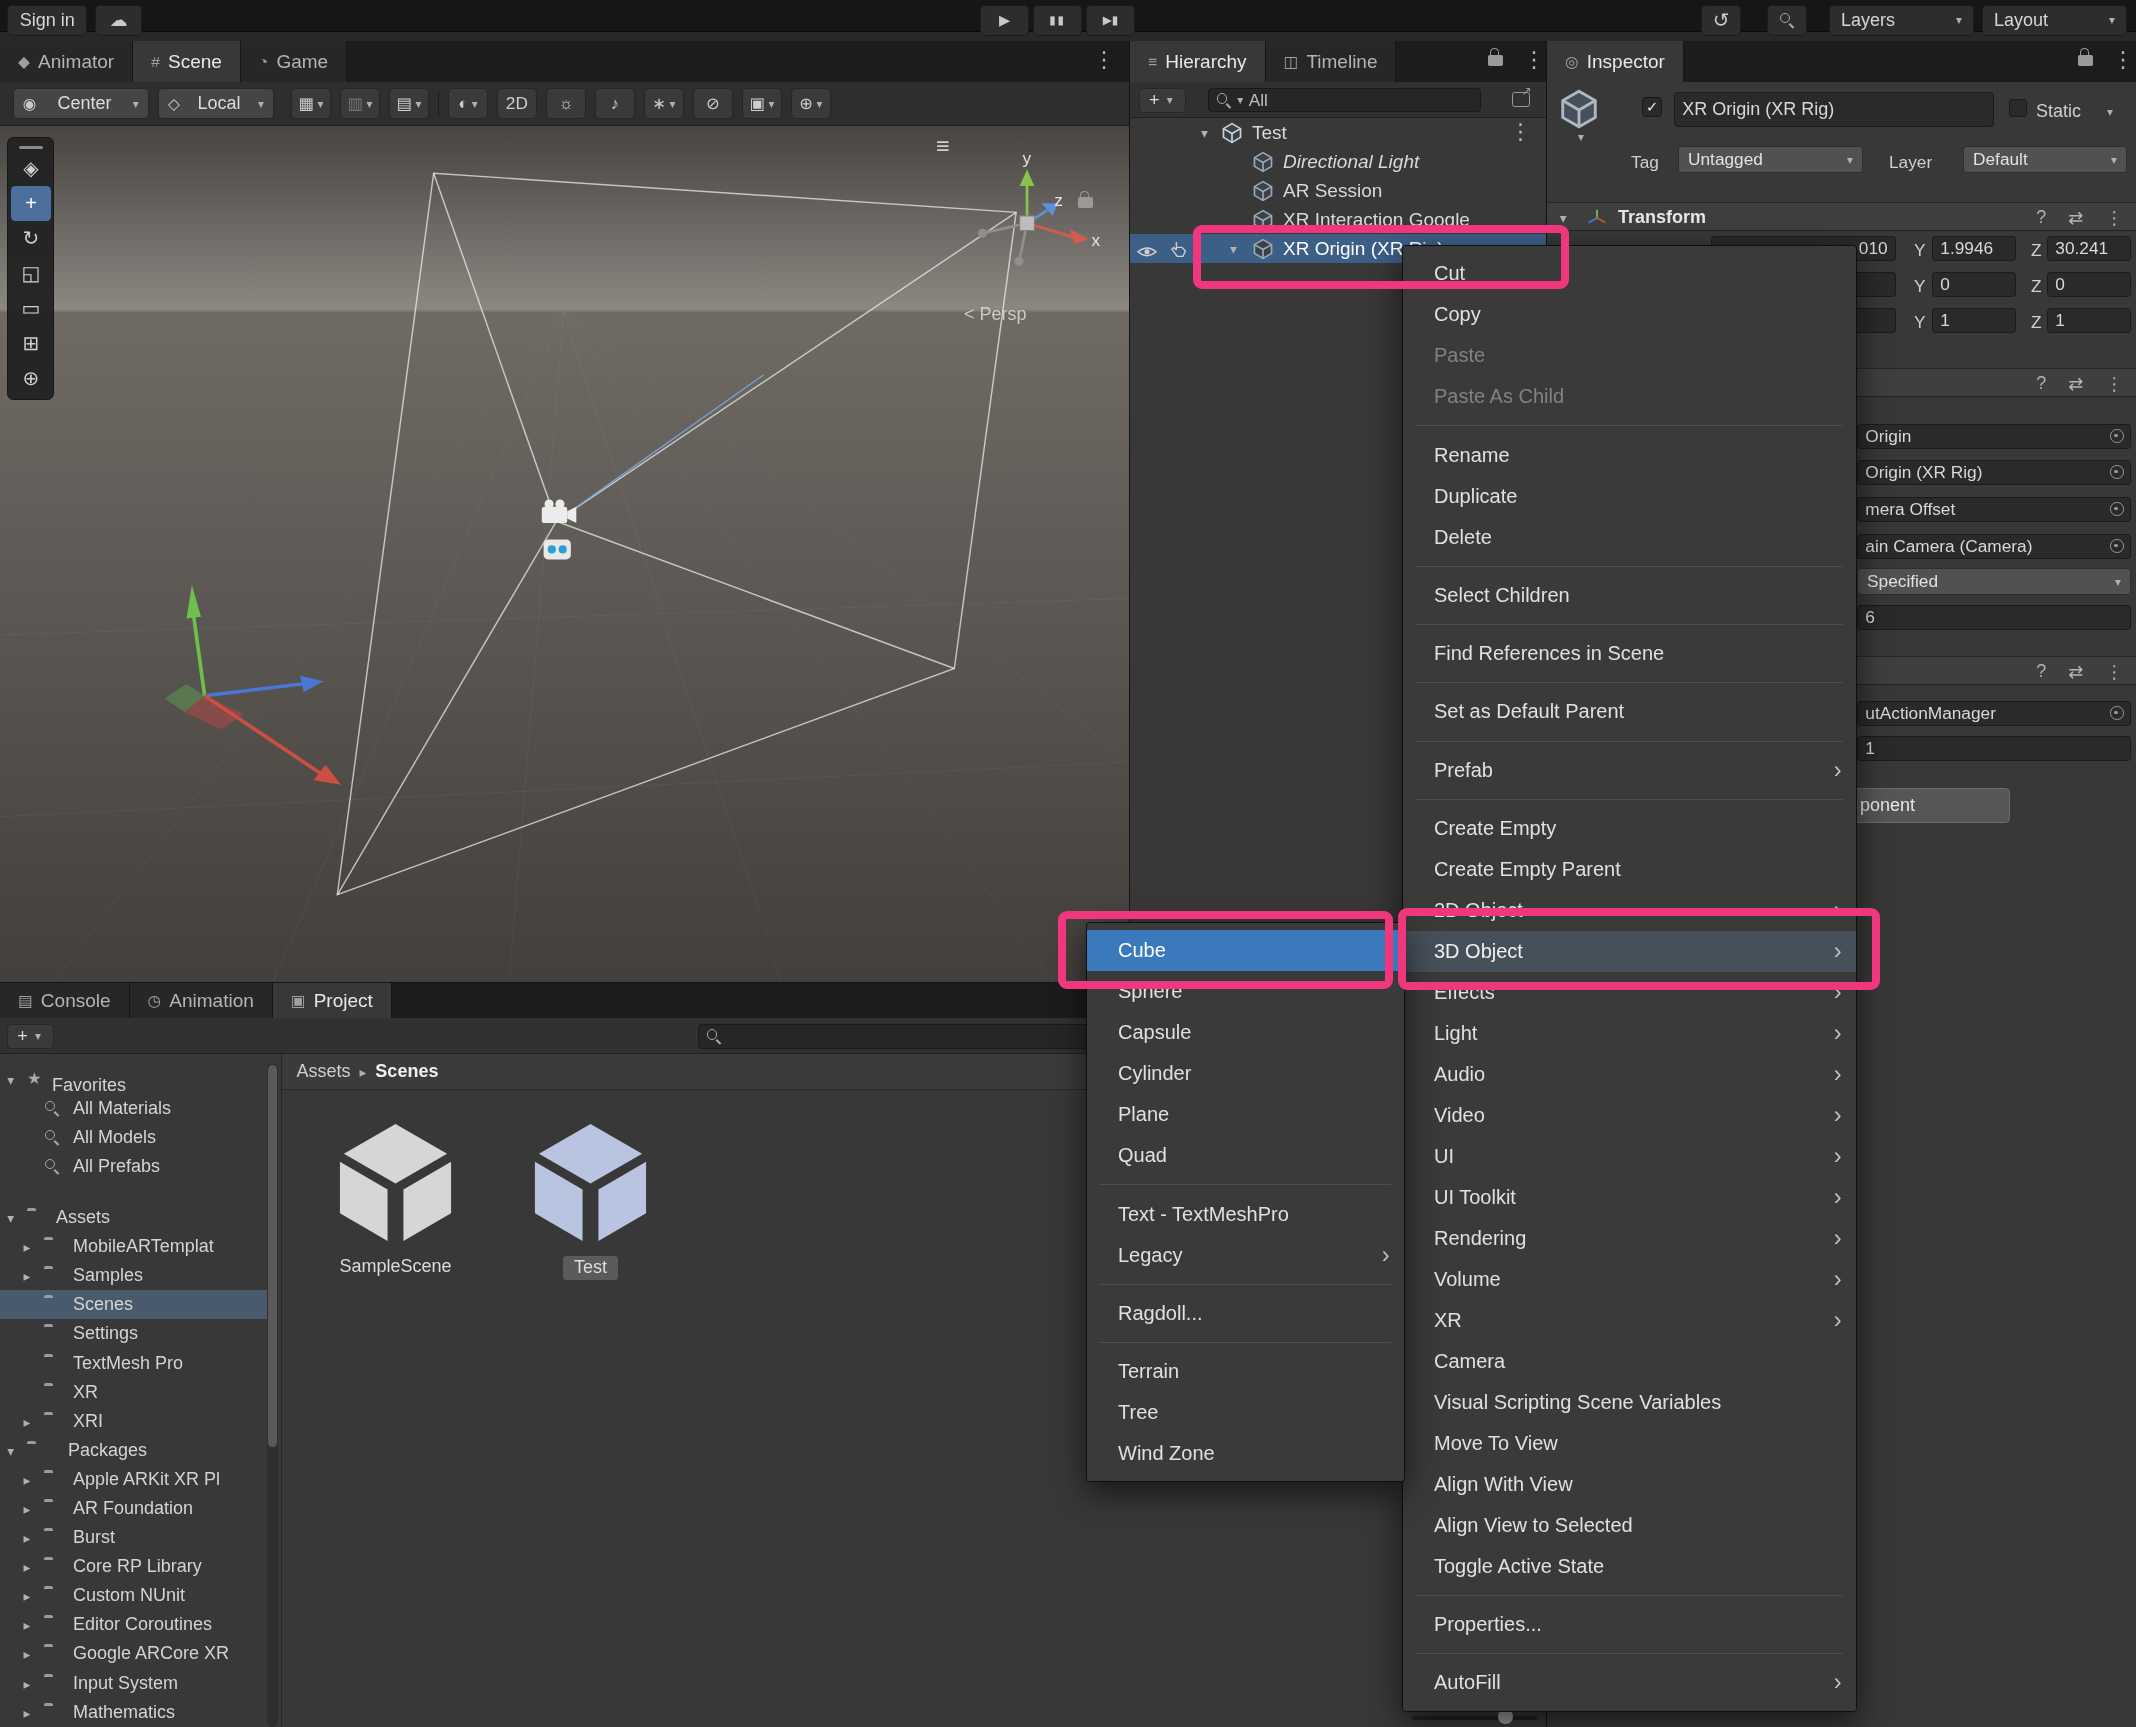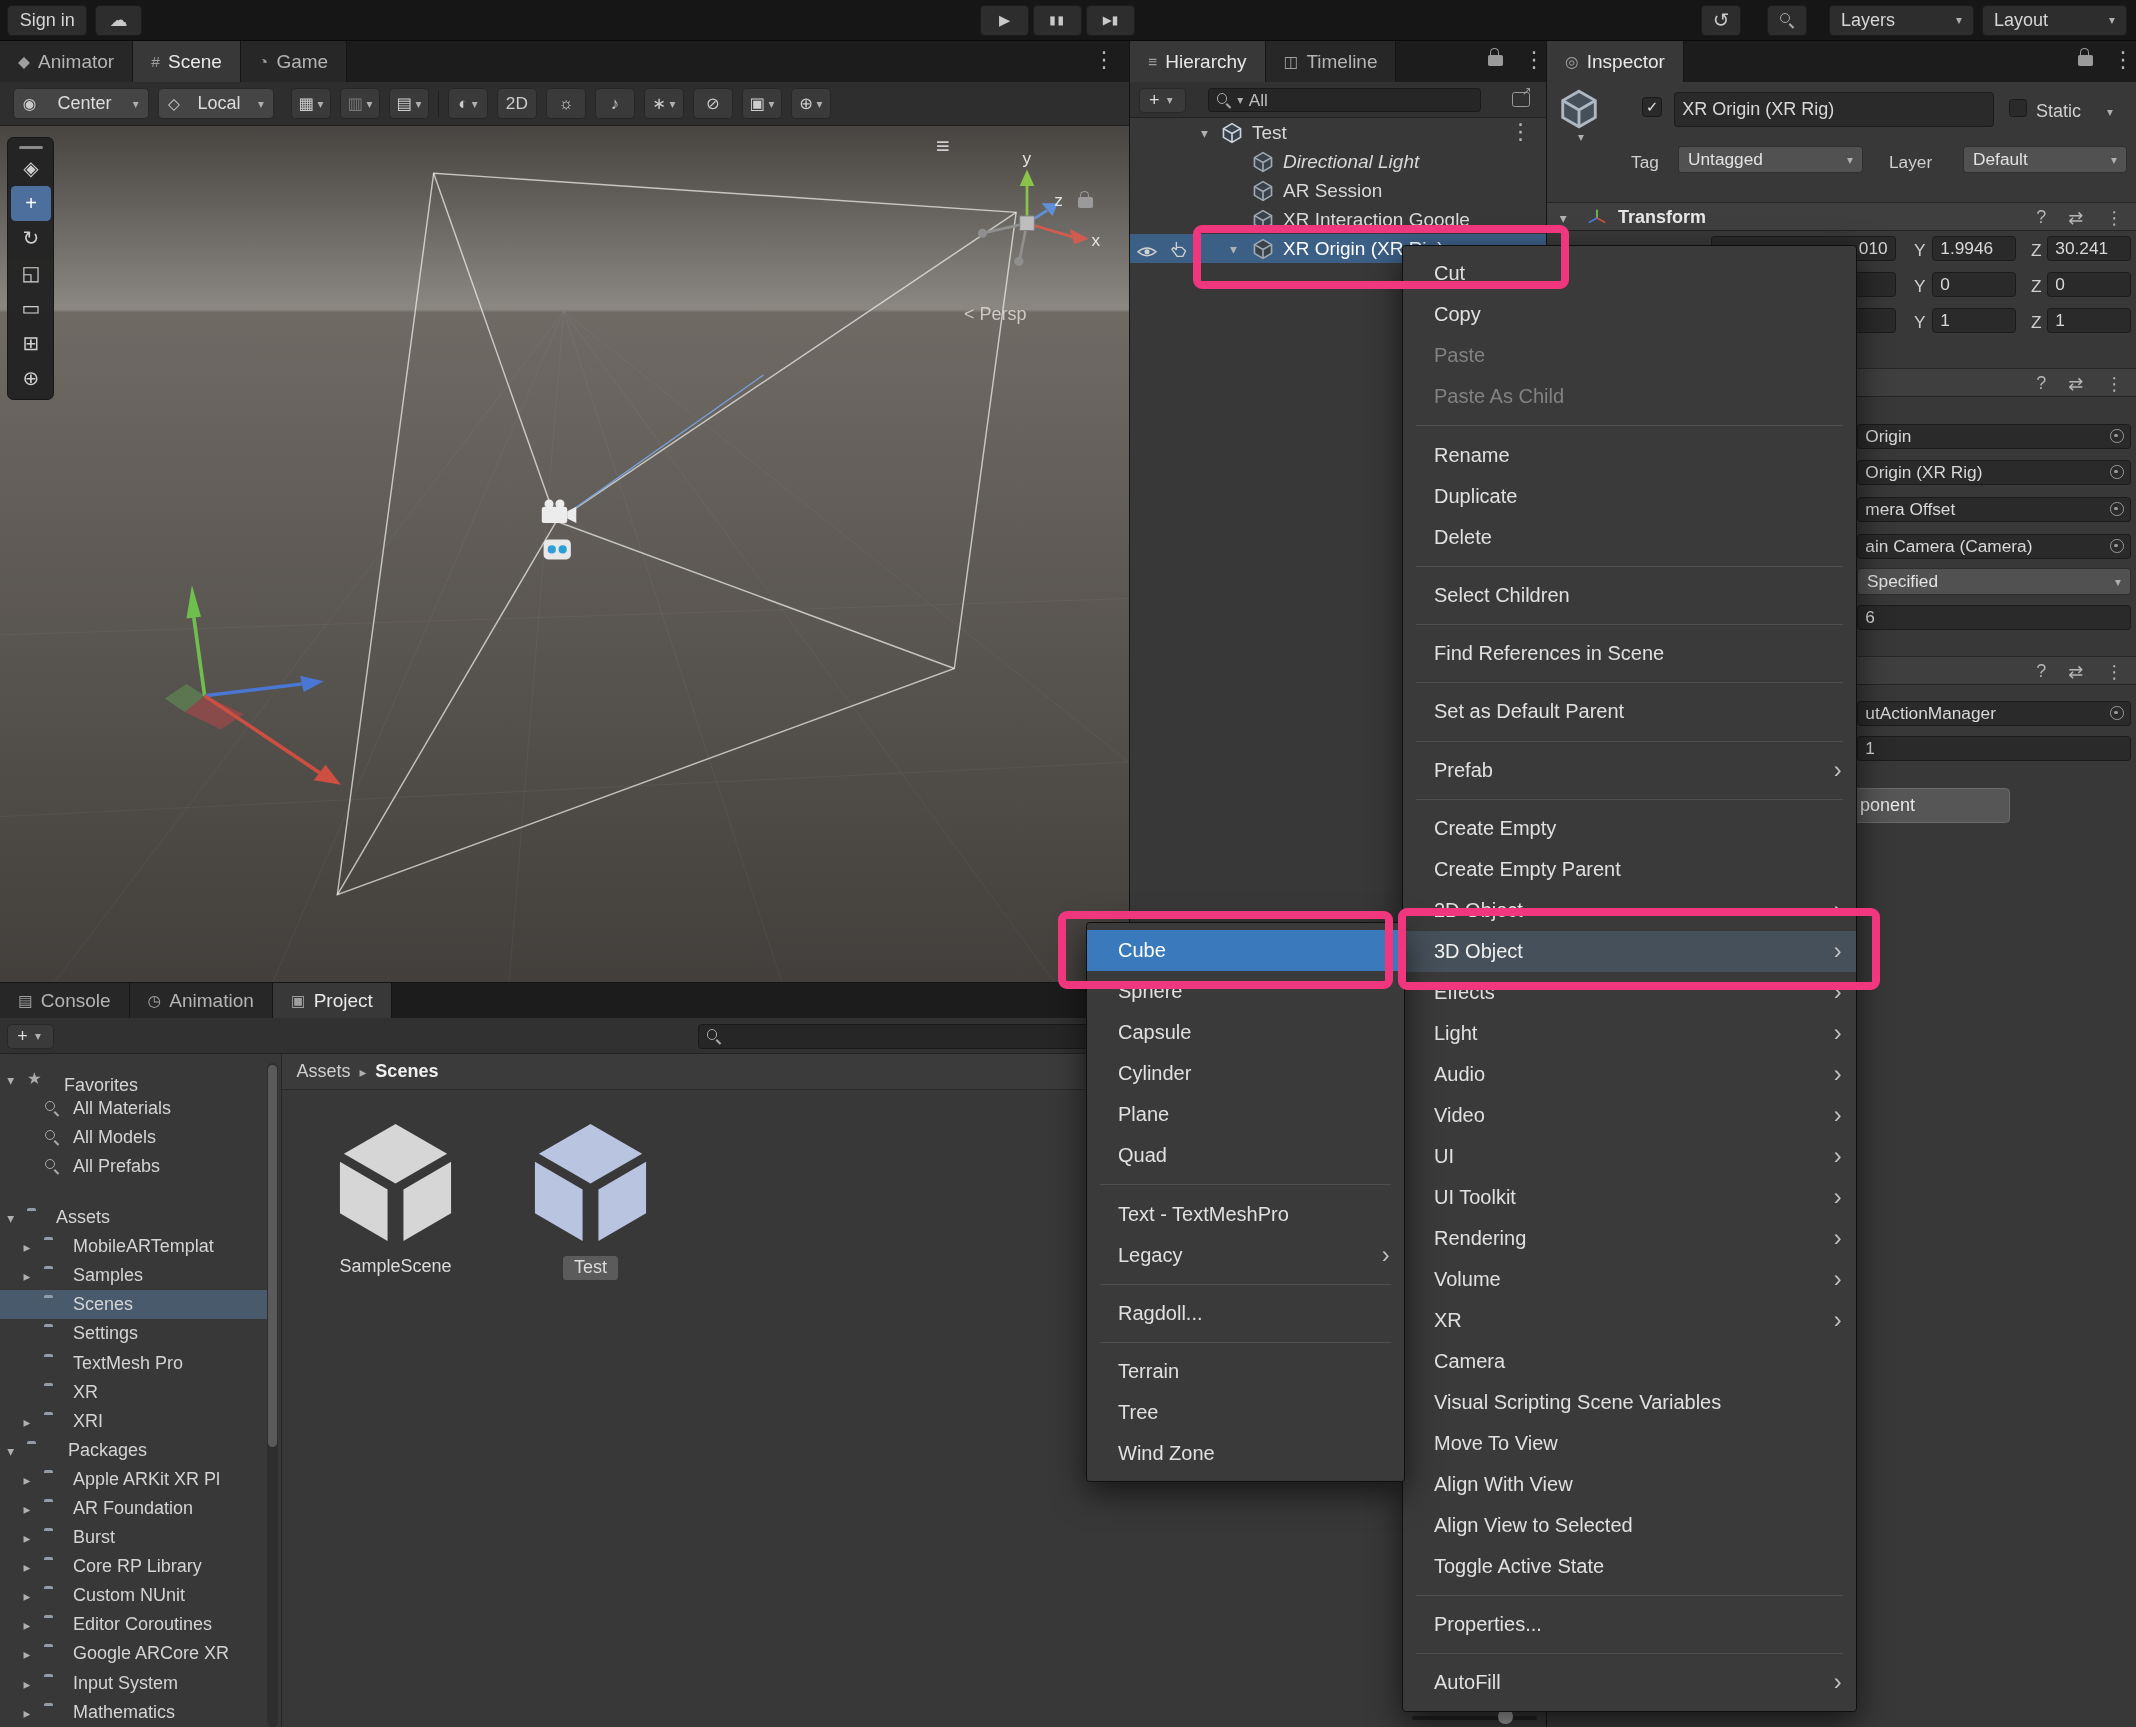--- a/index.html
+++ b/index.html
@@ -1,21 +1,21 @@
 <!DOCTYPE html>
 <html style="font-size:14.5px"><head>
 <meta charset="utf-8">
 <style>
 *{box-sizing:border-box;margin:0;padding:0}
 body{width:2137px;height:1727px;background:#1a1a1a;font-family:"Liberation Sans",sans-serif}
 #root{position:relative;width:2137px;height:1727px;overflow:hidden;background:#282828;color:#d2d2d2;font-size:18px}
 .abs{position:absolute}
 
 
-#topbar{position:absolute;left:0;top:0;width:2137px;height:41px;background:#161616;border-bottom:0.9px solid #0a0a0a}
+#topbar{position:absolute;left:0;top:0;width:2137px;height:32px;background:#161616;border-bottom:0.9px solid #0a0a0a}
 .tbtn{position:absolute;top:4.5px;height:31px;background:#2d2d2d;border:0.9px solid #1c1c1c;border-radius:4.5px;color:#d6d6d6;display:flex;align-items:center;justify-content:center;font-size:18px;gap:7.3px;padding:0 11px}
 .tdd{justify-content:space-between}
 .ddar{font-size:11.8px;color:#b0b0b0}
 .glyph{color:#c9c9c9}
 
 
 .dock{position:absolute;background:#383838}
 #sceneDock{left:0;top:41px;width:1129px;height:941px}
 #hierDock{left:1129px;top:41px;width:417px;height:941px;border-left:1.8px solid #141414}
 #inspDock{left:1546px;top:41px;width:590px;height:1686px;border-left:1.8px solid #141414}
@@ -511,21 +511,21 @@
           <span class="ddar">▾</span>
       </div>
       <div class="srch" style="left:698px;top:5.5px;width:420px;height:25.5px">
         <span class="mag"></span>
       </div>
     </div>
     <div id="projTree">
         <div class="trow" style="top: 11px;">
           <span class="fold" style="left: 7.3px; top: 7.3px;">▾</span>
           <span class="star" style="position: absolute; left: 27px; top: 3.6px;">★</span>
-          <span style="position: absolute; left: 64px; white-space: nowrap; margin-top: 12px;">Favorites</span>
+          <span style="position: absolute; left: 52px; white-space: nowrap; margin-top: 12px;">Favorites</span>
         </div>
         <div class="trow" style="top: 40px;">
           <span style="position: absolute; left: 44px; top: 6.4px;"><span class="mag"></span></span>
           <span style="position: absolute; left: 73px; white-space: nowrap;">All Materials</span>
         </div>
         <div class="trow" style="top: 69px;">
           <span style="position: absolute; left: 44px; top: 6.4px;"><span class="mag"></span></span>
           <span style="position: absolute; left: 73px; white-space: nowrap;">All Models</span>
         </div>
         <div class="trow" style="top: 98px;">

